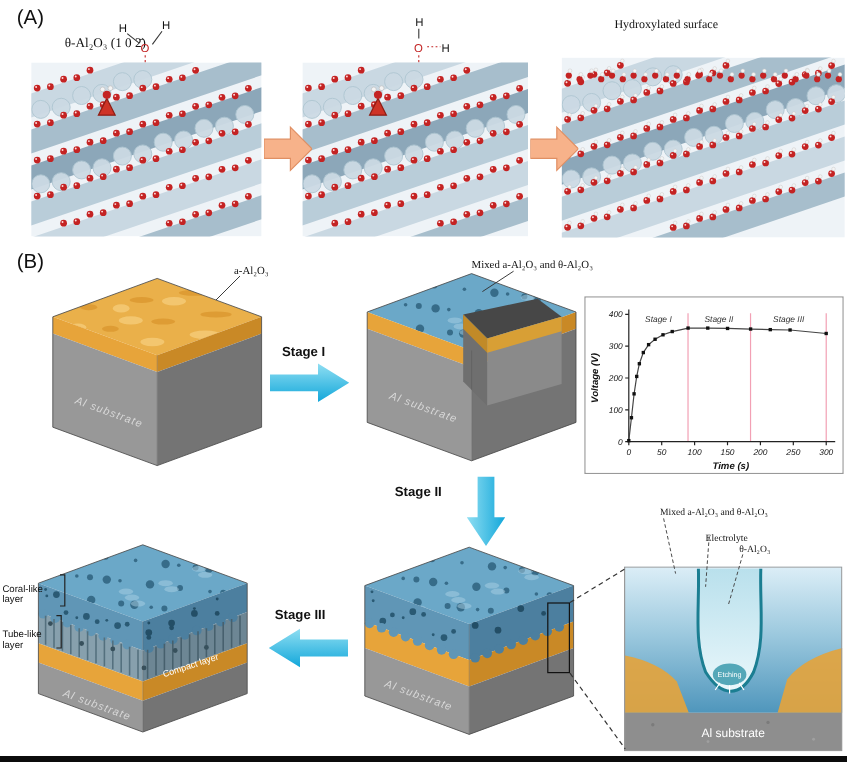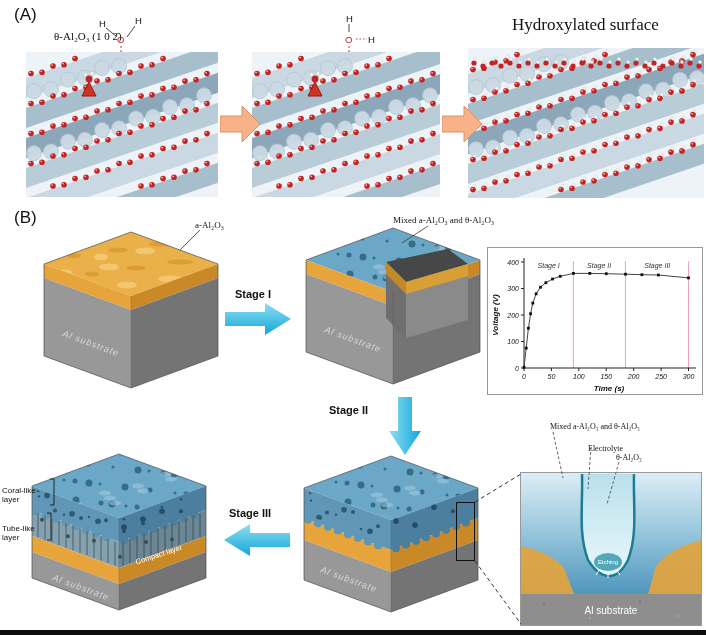--- a/index.html
+++ b/index.html
@@ -23,21 +23,21 @@
   .bottom-bar { position:absolute; left:0; top:630px; width:706px; height:5px; background:#0c0c0c; }
   #overlay { pointer-events:none; z-index:9; }
 </style>
 </head>
 <body>
 
 <div class="canvas">
 
   <div class="plabel" style="left:14px;top:5px">(A)</div>
   <div class="slabel" style="left:54px;top:30px;font-size:11px">θ-Al₂O₃ (1 0 2̄)</div>
-  <div class="slabel" style="left:512px;top:15px;font-size:17px">Hydroxylated surface</div>
+  <div class="slabel" style="left:512px;top:15px;font-size:10px">Hydroxylated surface</div>
 
   <svg style="left:92px;top:10px" width="72" height="70">
     <text x="7" y="17" font-size="9.5" fill="#111">H</text>
     <line x1="14" y1="18" x2="24" y2="26" stroke="#333" stroke-width="0.9"></line>
     <text x="25" y="33" font-size="9.5" fill="#c22222">O</text>
     <line x1="35" y1="27" x2="43" y2="16" stroke="#333" stroke-width="0.9"></line>
     <text x="43" y="14" font-size="9.5" fill="#111">H</text>
     <line x1="29" y1="36" x2="29" y2="49" stroke="#c22222" stroke-width="0.9" stroke-dasharray="2 2"></line>
     <line x1="0" y1="52" x2="66" y2="52" stroke="#2e8f8f" stroke-width="1.3"></line>
     <text x="2" y="66" font-size="9.5" fill="#c22222">O</text>

